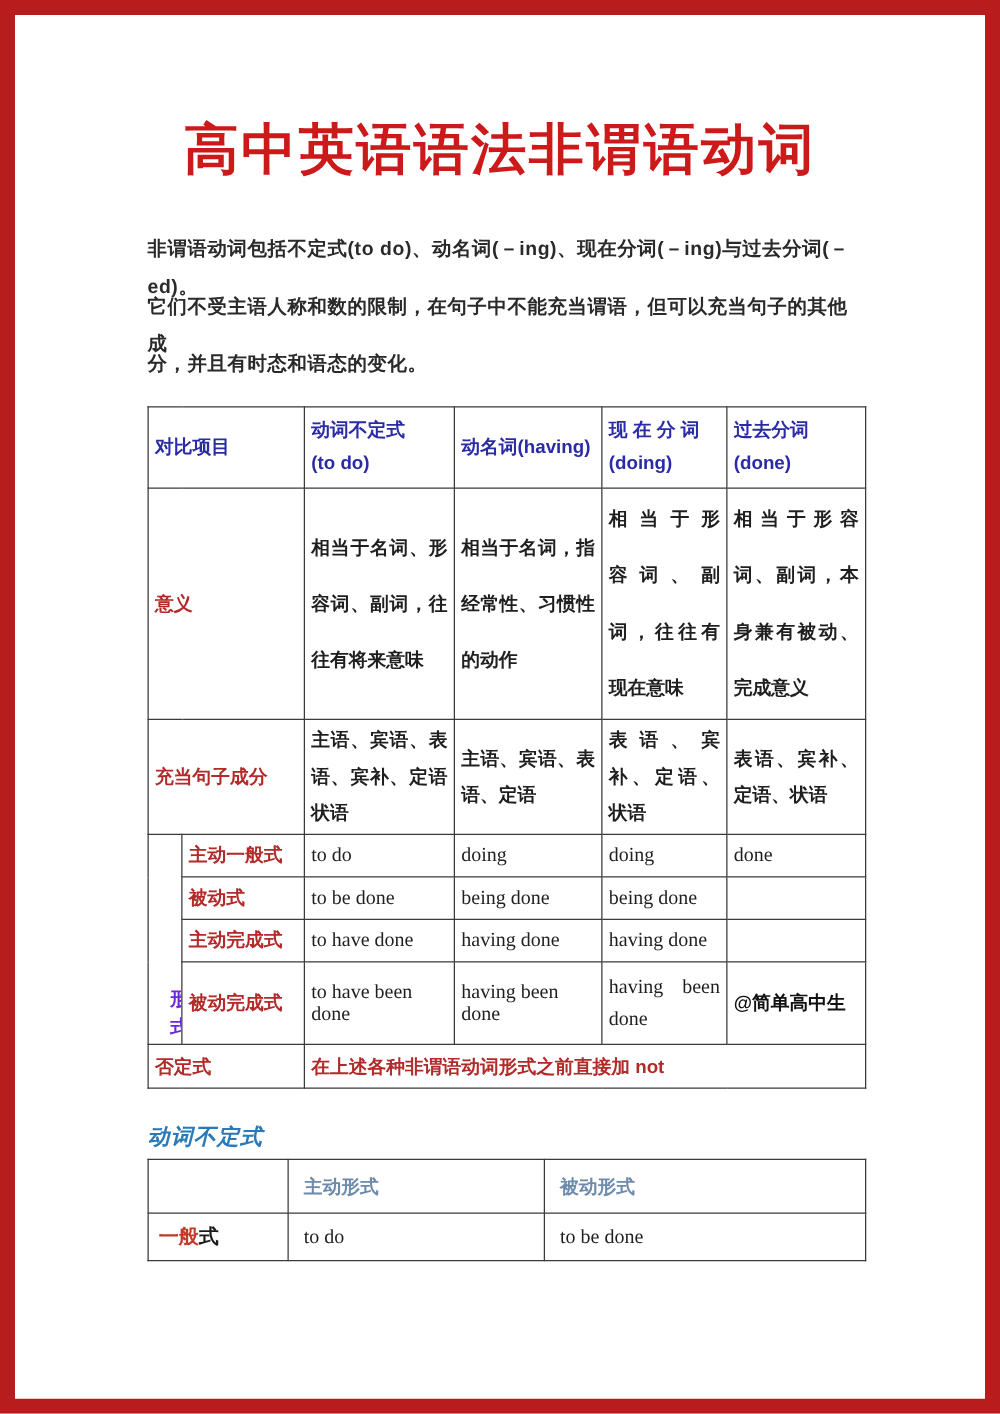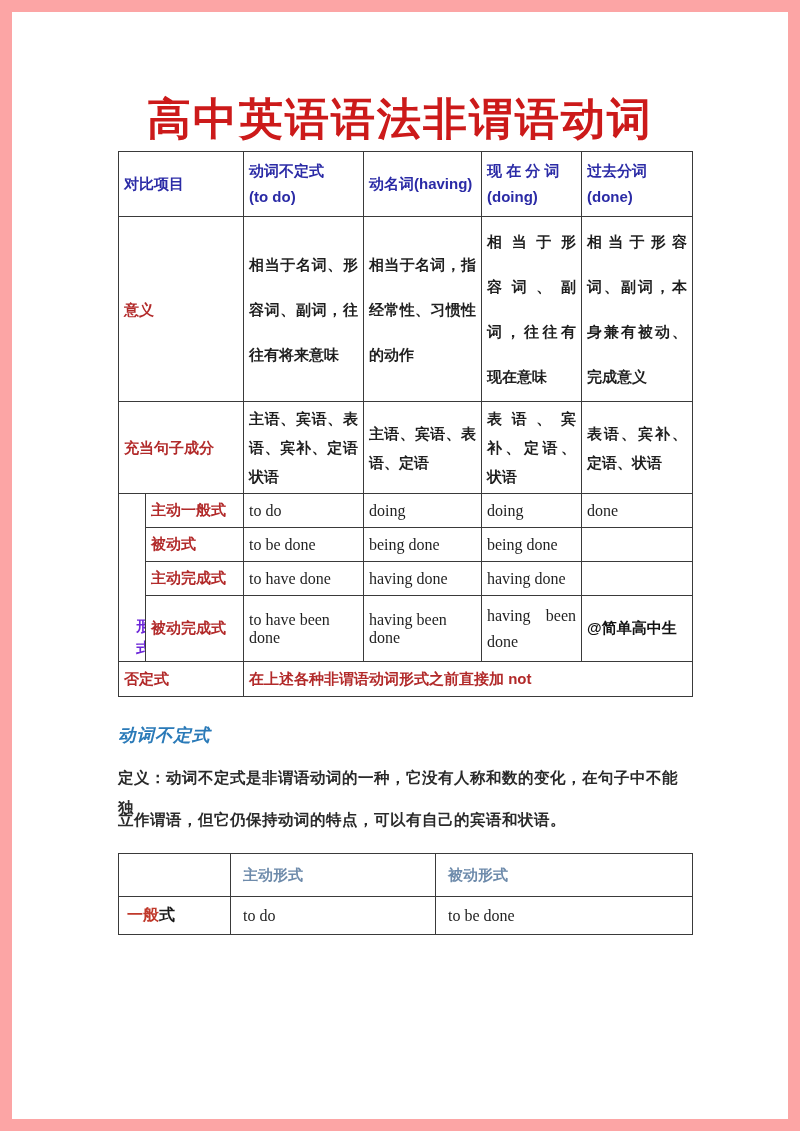--- a/index.html
+++ b/index.html
@@ -6,21 +6,21 @@
   html, body { background: #fff; }
   body {
     width: 800px; height: 1131px;
     font-family: "Liberation Sans", "DejaVu Sans", sans-serif;
     color: #1f1f1f;
     position: relative;
   }
   .page-frame {
     position: absolute; left: 0; top: 0;
     width: 800px; height: 1131px;
-    border: 12px solid #fca5a5;
+    border: 12px solid #b91c1c;
     background: #ffffff;
     overflow: hidden;
   }
   .page-title {
     margin-top: 78px;
     width: 776px;
     text-align: center;
     font-size: 44px;
     font-weight: bold;
     letter-spacing: 2px;
@@ -113,20 +113,25 @@
 </style>
 </head>
 <body>
 
 <div class="page-frame">
 
   <h1 class="page-title">高中英语语法非谓语动词</h1>
 
   <div class="content">
 
+    <div class="intro">
+      <div class="intro-line">非谓语动词包括不定式(to do)、动名词(－ing)、现在分词(－ing)与过去分词(－ed)。</div>
+      <div class="intro-line">它们不受主语人称和数的限制，在句子中不能充当谓语，但可以充当句子的其他 成</div>
+      <div class="intro-line">分，并且有时态和语态的变化。</div>
+    </div>
 
     <table class="main-table">
       <colgroup>
         <col style="width:27px">
           <col style="width:98px">
           <col style="width:120px">
         <col style="width:118px">
           <col style="width:100px">
           <col style="width:111px">
       </colgroup>
@@ -193,24 +198,20 @@
 
       <tr class="row-negative">
         <td colspan="2">否定式</td>
         <td colspan="4">在上述各种非谓语动词形式之前直接加  not</td>
       </tr>
     </tbody>
       </table>
 
     <div class="section-heading">动词不定式</div>
 
-    <div class="definition">
-      <div class="definition-line">定义：动词不定式是非谓语动词的一种，它没有人称和数的变化，在句子中不能独</div>
-      <div class="definition-line">立作谓语，但它仍保持动词的特点，可以有自己的宾语和状语。</div>
-    </div>
 
     <table class="inf-table">
       <colgroup>
         <col style="width:112px">
           <col style="width:205px">
           <col style="width:257px">
       </colgroup>
       <tbody>
           <tr class="hdr2">
         <td></td>

